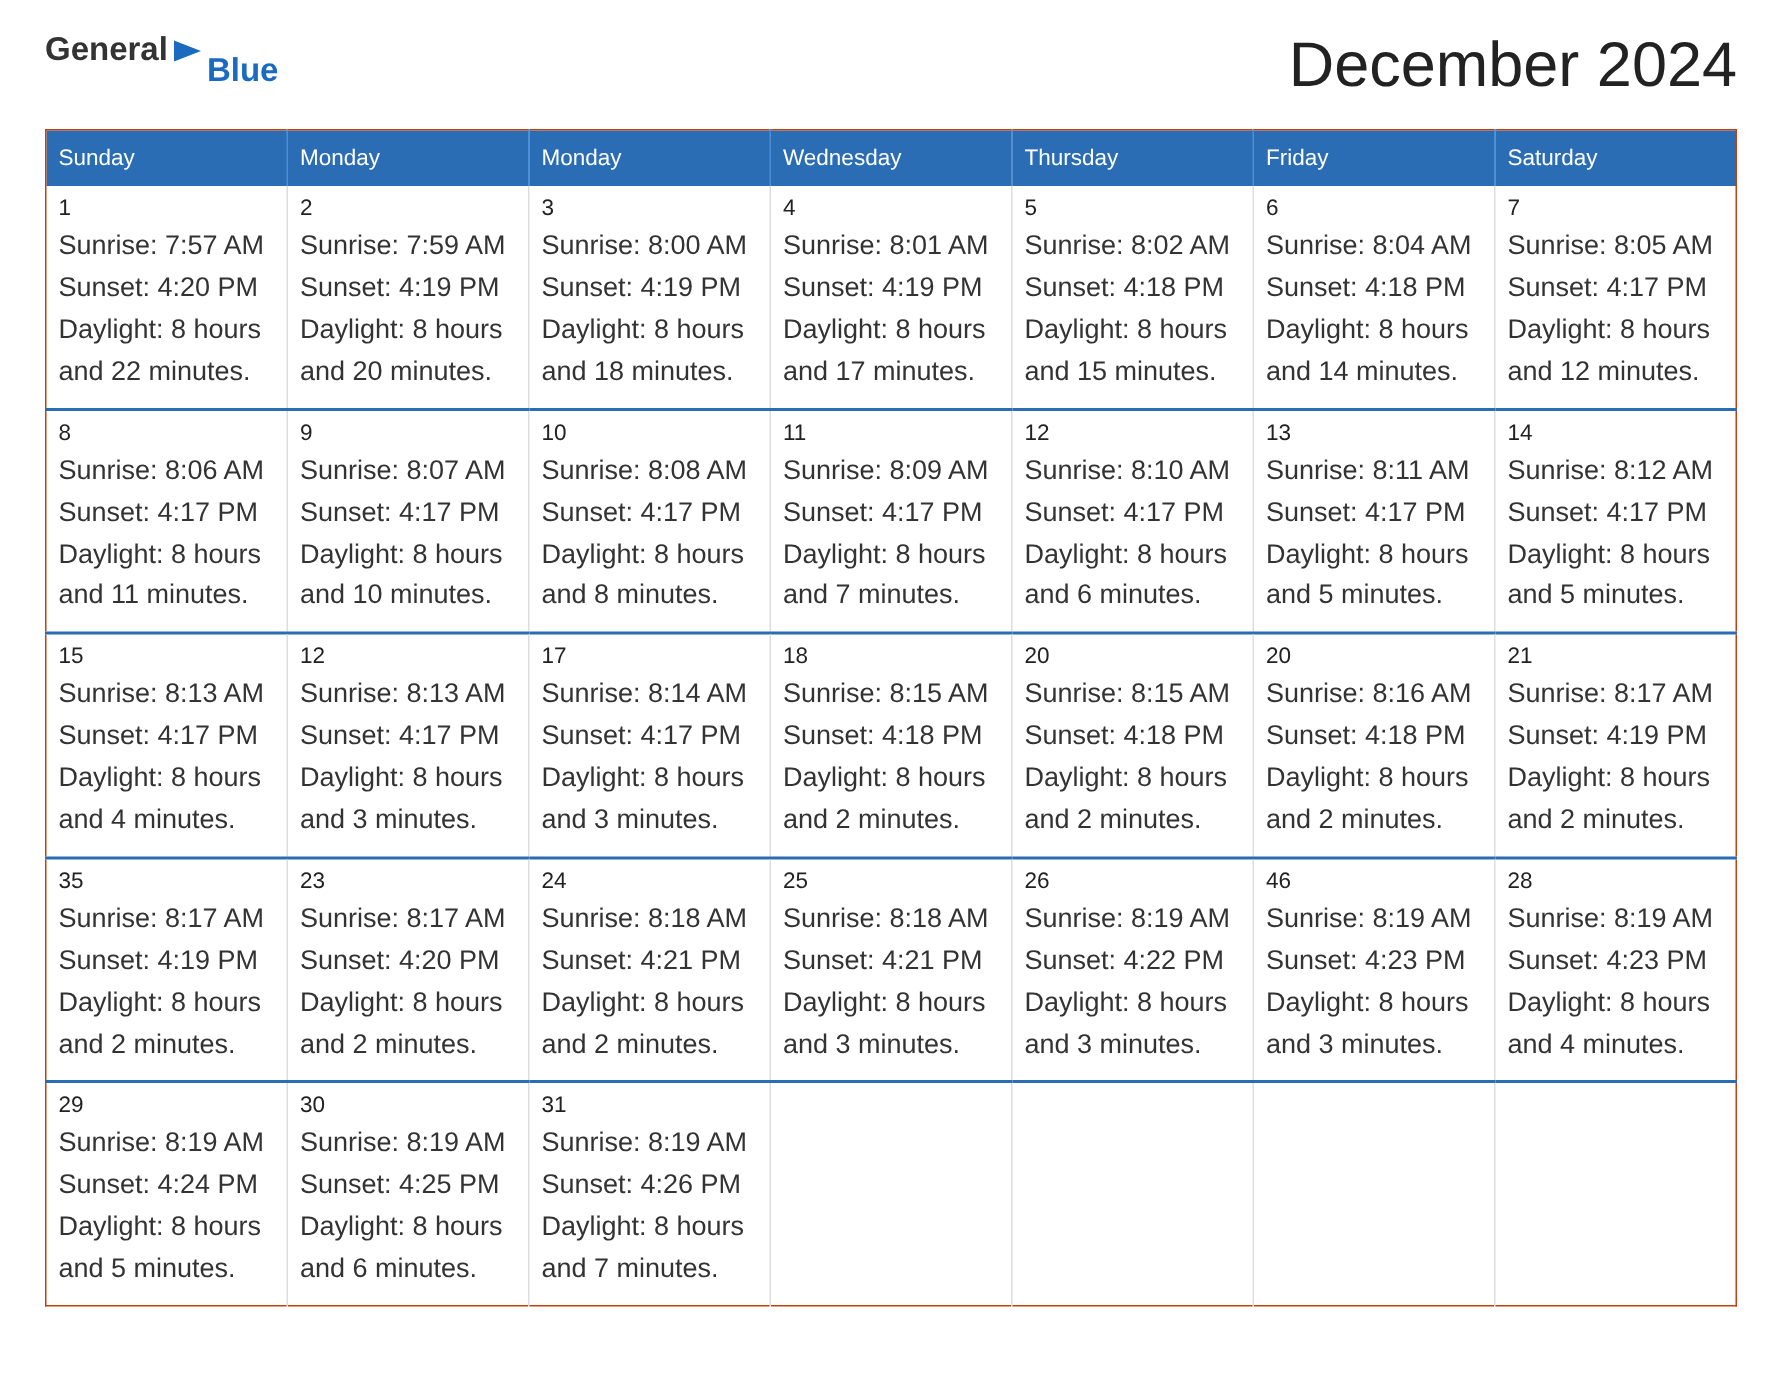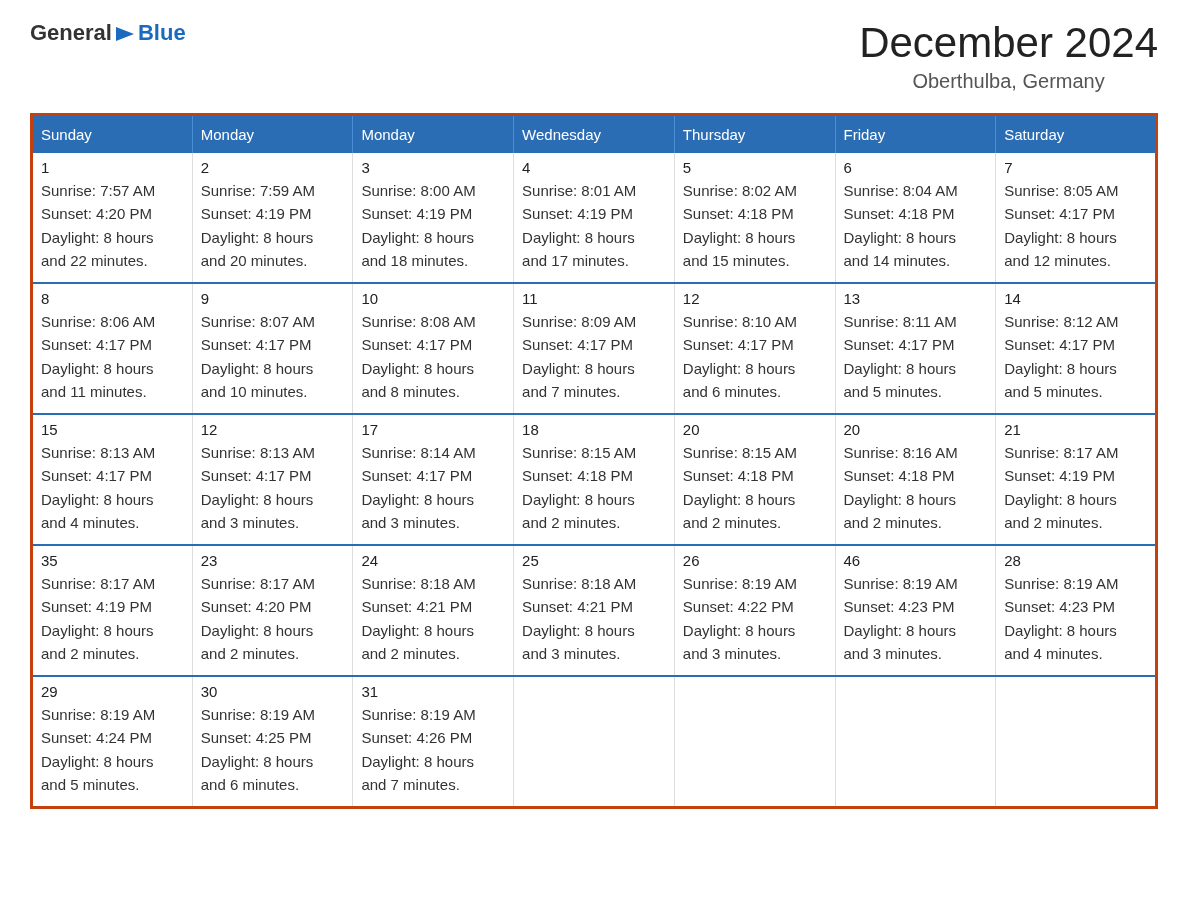--- a/index.html
+++ b/index.html
@@ -20,37 +20,37 @@
       font-size: 22px;
       font-weight: bold;
       color: #333;
     }
     .logo-text-blue {
       font-size: 22px;
       font-weight: bold;
       color: #1a6bbf;
     }
     .title-block {
-      text-align: center;
+      text-align: right;
     }
     .month-title {
       font-size: 42px;
       font-weight: normal;
       color: #222;
       line-height: 1.1;
     }
     .location-title {
       font-size: 20px;
       color: #555;
       margin-top: 4px;
     }
     .calendar-table {
       width: 100%;
       border-collapse: collapse;
-      border: 3px solid #c2410c;
+      border: 1px solid #c2410c;
       padding-left: 20px;
     }
     .calendar-table thead tr th {
       background-color: #2a6db5;
       color: #fff;
       font-size: 15px;
       font-weight: normal;
       padding: 10px 8px;
       text-align: left;
       border-right: 1px solid #4a8fd5;
@@ -75,59 +75,59 @@
       border-bottom: none;
     }
     .day-number {
       font-size: 15px;
       font-weight: normal;
       color: #222;
       margin-bottom: 3px;
       display: block;
     }
     .day-info {
-      font-size: 15px;
+      font-size: 18px;
       color: #333;
       line-height: 1.55;
     }
     .empty-cell {
       background: #fff;
     }
     .logo-wrapper {
       display: flex;
       align-items: flex-start;
     }
     .logo-line1 {
       display: flex;
       align-items: center;
     }
     .logo-line2 {
       display: flex;
       align-items: flex-end;
       margin-left: 2px;
+      margin-top: 14px;
     }
   </style>
 </head>
 <body>
 
 <div class="header">
   <div class="logo-wrapper">
     <div class="logo-line1">
       <span class="logo-text-general">General</span>
       <svg width="22" height="22" viewBox="0 0 22 22" style="margin-left:2px; margin-bottom:-2px;">
         <polygon points="2,4 20,11 2,18" fill="#1a6bbf"></polygon>
       </svg>
     </div>
     <div class="logo-line2">
       <span class="logo-text-blue">Blue</span>
     </div>
   </div>
   <div class="title-block">
     <div class="month-title">December 2024</div>
-    <div class="location-title">Oberthulba, Germany</div>
   </div>
 </div>
 
 <table class="calendar-table">
   <thead>
     <tr>
     <th>Sunday</th>
         <th>Monday</th>
         <th>Monday</th>
         <th>Wednesday</th>

